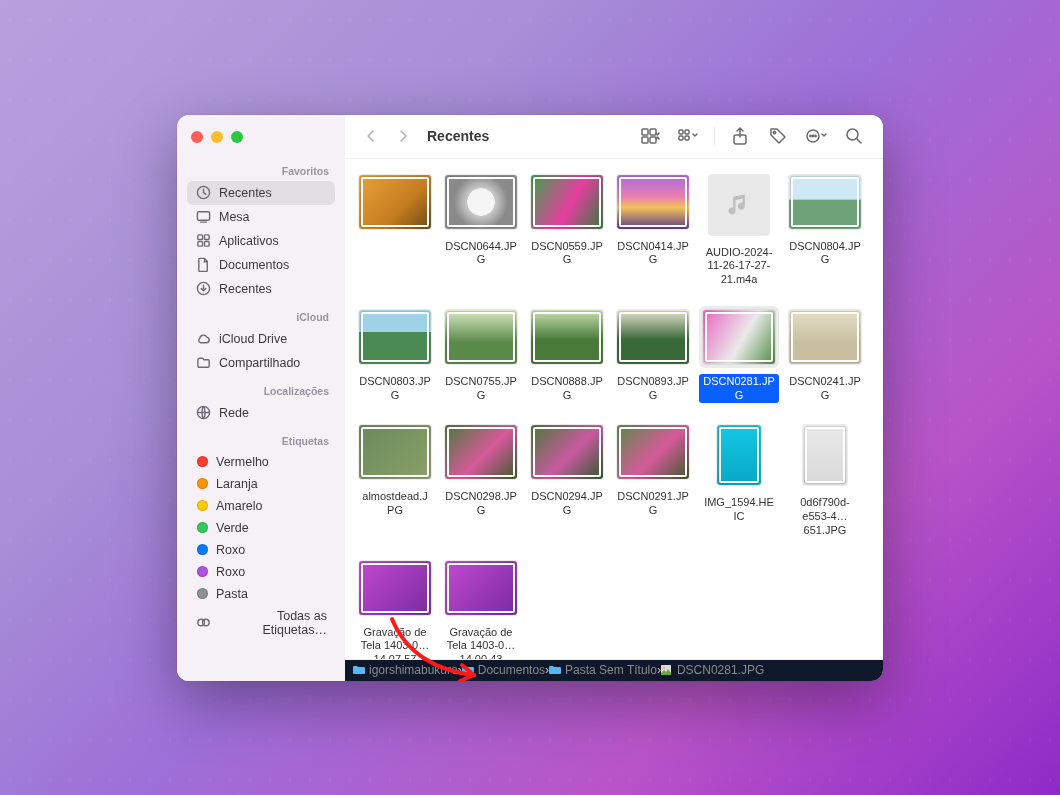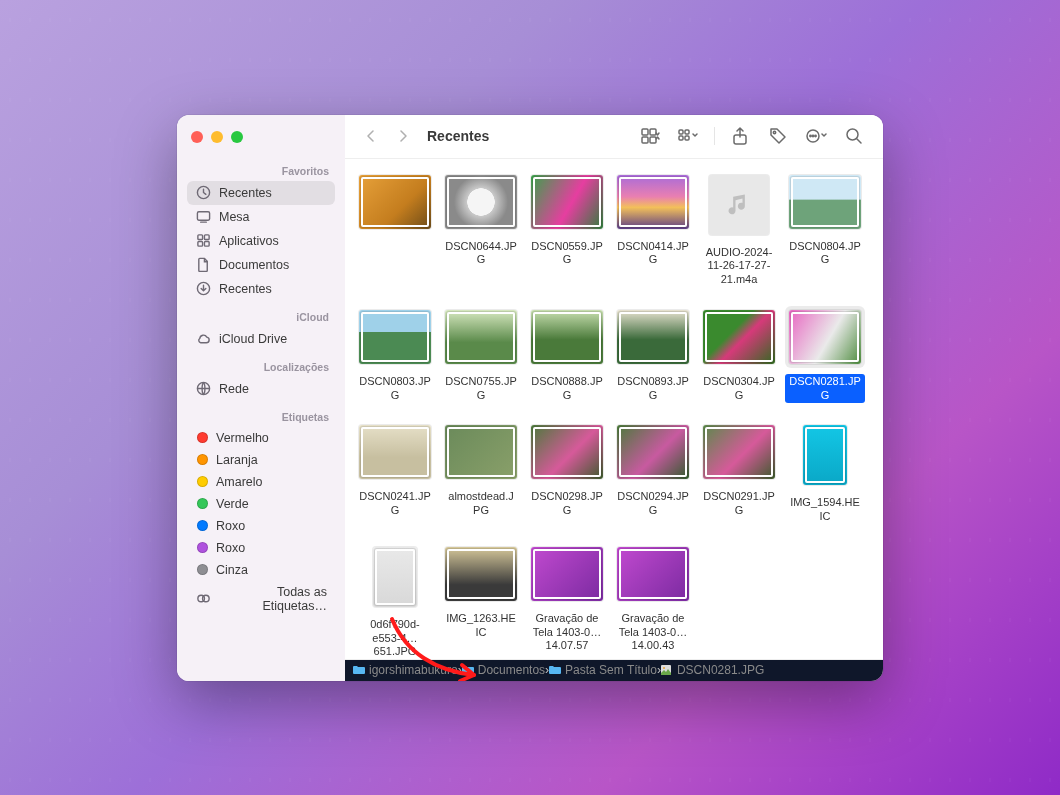--- a/index.html
+++ b/index.html
@@ -259,20 +259,28 @@
       </div>
       <div class="sb-heading">iCloud</div>
       <div class="sb-item">
         <span class="sb-icon">
           <svg width="15" height="15" viewBox="0 0 16 16" fill="none" stroke="currentColor">
             <path d="M5 12.5h6a3 3 0 0 0 .5-5.96A4 4 0 0 0 4 8a2.5 2.5 0 0 0 1 4.5z"></path>
           </svg>
         </span>
         <span>iCloud Drive</span>
       </div>
+      <div class="sb-item">
+        <span class="sb-icon">
+          <svg width="15" height="15" viewBox="0 0 16 16" fill="none" stroke="currentColor">
+            <path d="M2 5.5a2 2 0 0 1 2-2h3l1.5 1.5H13a1 1 0 0 1 1 1v6a1 1 0 0 1-1 1H3a1 1 0 0 1-1-1v-6.5z"></path>
+          </svg>
+        </span>
+        <span>Compartilhado</span>
+      </div>
       <div class="sb-heading">Localizações</div>
       <div class="sb-item">
         <span class="sb-icon">
           <svg width="15" height="15" viewBox="0 0 16 16" fill="none" stroke="currentColor">
             <circle cx="8" cy="8" r="6.5"></circle>
             <path d="M1.5 8h13M8 1.5c2 2 2 11 0 13M8 1.5c-2 2-2 11 0 13"></path>
           </svg>
         </span>
         <span>Rede</span>
       </div>
@@ -296,21 +304,21 @@
       <div class="sb-item">
         <span class="tag-dot" style="background: rgb(0, 122, 255);"></span>
         <span>Roxo</span>
       </div>
       <div class="sb-item">
         <span class="tag-dot" style="background: rgb(175, 82, 222);"></span>
         <span>Roxo</span>
       </div>
       <div class="sb-item">
         <span class="tag-dot" style="background: rgb(142, 142, 147);"></span>
-        <span>Cinza</span>
+        <span>Pasta</span>
       </div>
       <div class="sb-item">
         <span class="sb-icon">
           <svg width="15" height="15" viewBox="0 0 16 16" fill="none" stroke="currentColor">
             <circle cx="5.5" cy="8" r="3.5"></circle>
             <circle cx="10.5" cy="8" r="3.5"></circle>
           </svg>
         </span>
         <span>Todas as Etiquetas…</span>
       </div>
@@ -374,26 +382,20 @@
             <div class="thumb photo" style="background: linear-gradient(rgb(200, 223, 176) 0%, rgb(74, 122, 58) 55%);"></div>
           </div>
           <div class="fname">DSCN0888.JPG</div>
         </div>
         <div class="file">
           <div class="thumb-wrap">
             <div class="thumb photo" style="background: linear-gradient(rgb(232, 226, 208) 0%, rgb(58, 106, 58) 55%);"></div>
           </div>
           <div class="fname">DSCN0893.JPG</div>
         </div>
-        <div class="file">
-          <div class="thumb-wrap">
-            <div class="thumb photo" style="background: linear-gradient(135deg, rgb(58, 138, 46) 40%, rgb(214, 58, 122) 55%, rgb(46, 106, 30));"></div>
-          </div>
-          <div class="fname">DSCN0304.JPG</div>
-        </div>
         <div class="file selected">
           <div class="thumb-wrap">
             <div class="thumb photo" style="background: linear-gradient(120deg, rgb(232, 100, 193), rgb(234, 234, 234) 55%, rgb(74, 138, 58));"></div>
           </div>
           <div class="fname">DSCN0281.JPG</div>
         </div>
         <div class="file">
           <div class="thumb-wrap">
             <div class="thumb photo" style="background: linear-gradient(rgb(230, 224, 200) 0%, rgb(199, 191, 160) 60%);"></div>
           </div>
@@ -427,26 +429,20 @@
           <div class="thumb-wrap">
             <div class="thumb portrait photo" style="background: linear-gradient(rgb(19, 199, 230), rgb(10, 167, 198));"></div>
           </div>
           <div class="fname">IMG_1594.HEIC</div>
         </div>
         <div class="file">
           <div class="thumb-wrap">
             <div class="thumb portrait photo" style="background: linear-gradient(rgb(233, 233, 233), rgb(216, 216, 216));"></div>
           </div>
           <div class="fname">0d6f790d-e553-4…651.JPG</div>
-        </div>
-        <div class="file">
-          <div class="thumb-wrap">
-            <div class="thumb photo" style="background: linear-gradient(rgb(214, 200, 154) 0%, rgb(58, 58, 58) 70%);"></div>
-          </div>
-          <div class="fname">IMG_1263.HEIC</div>
         </div>
         <div class="file">
           <div class="thumb-wrap">
             <div class="thumb photo" style="background: linear-gradient(135deg, rgb(194, 74, 208) 0%, rgb(122, 42, 160) 100%);"></div>
           </div>
           <div class="fname">Gravação de Tela 1403-0…14.07.57</div>
         </div>
         <div class="file">
           <div class="thumb-wrap">
             <div class="thumb photo" style="background: linear-gradient(135deg, rgb(194, 74, 208) 0%, rgb(122, 42, 160) 100%);"></div>

